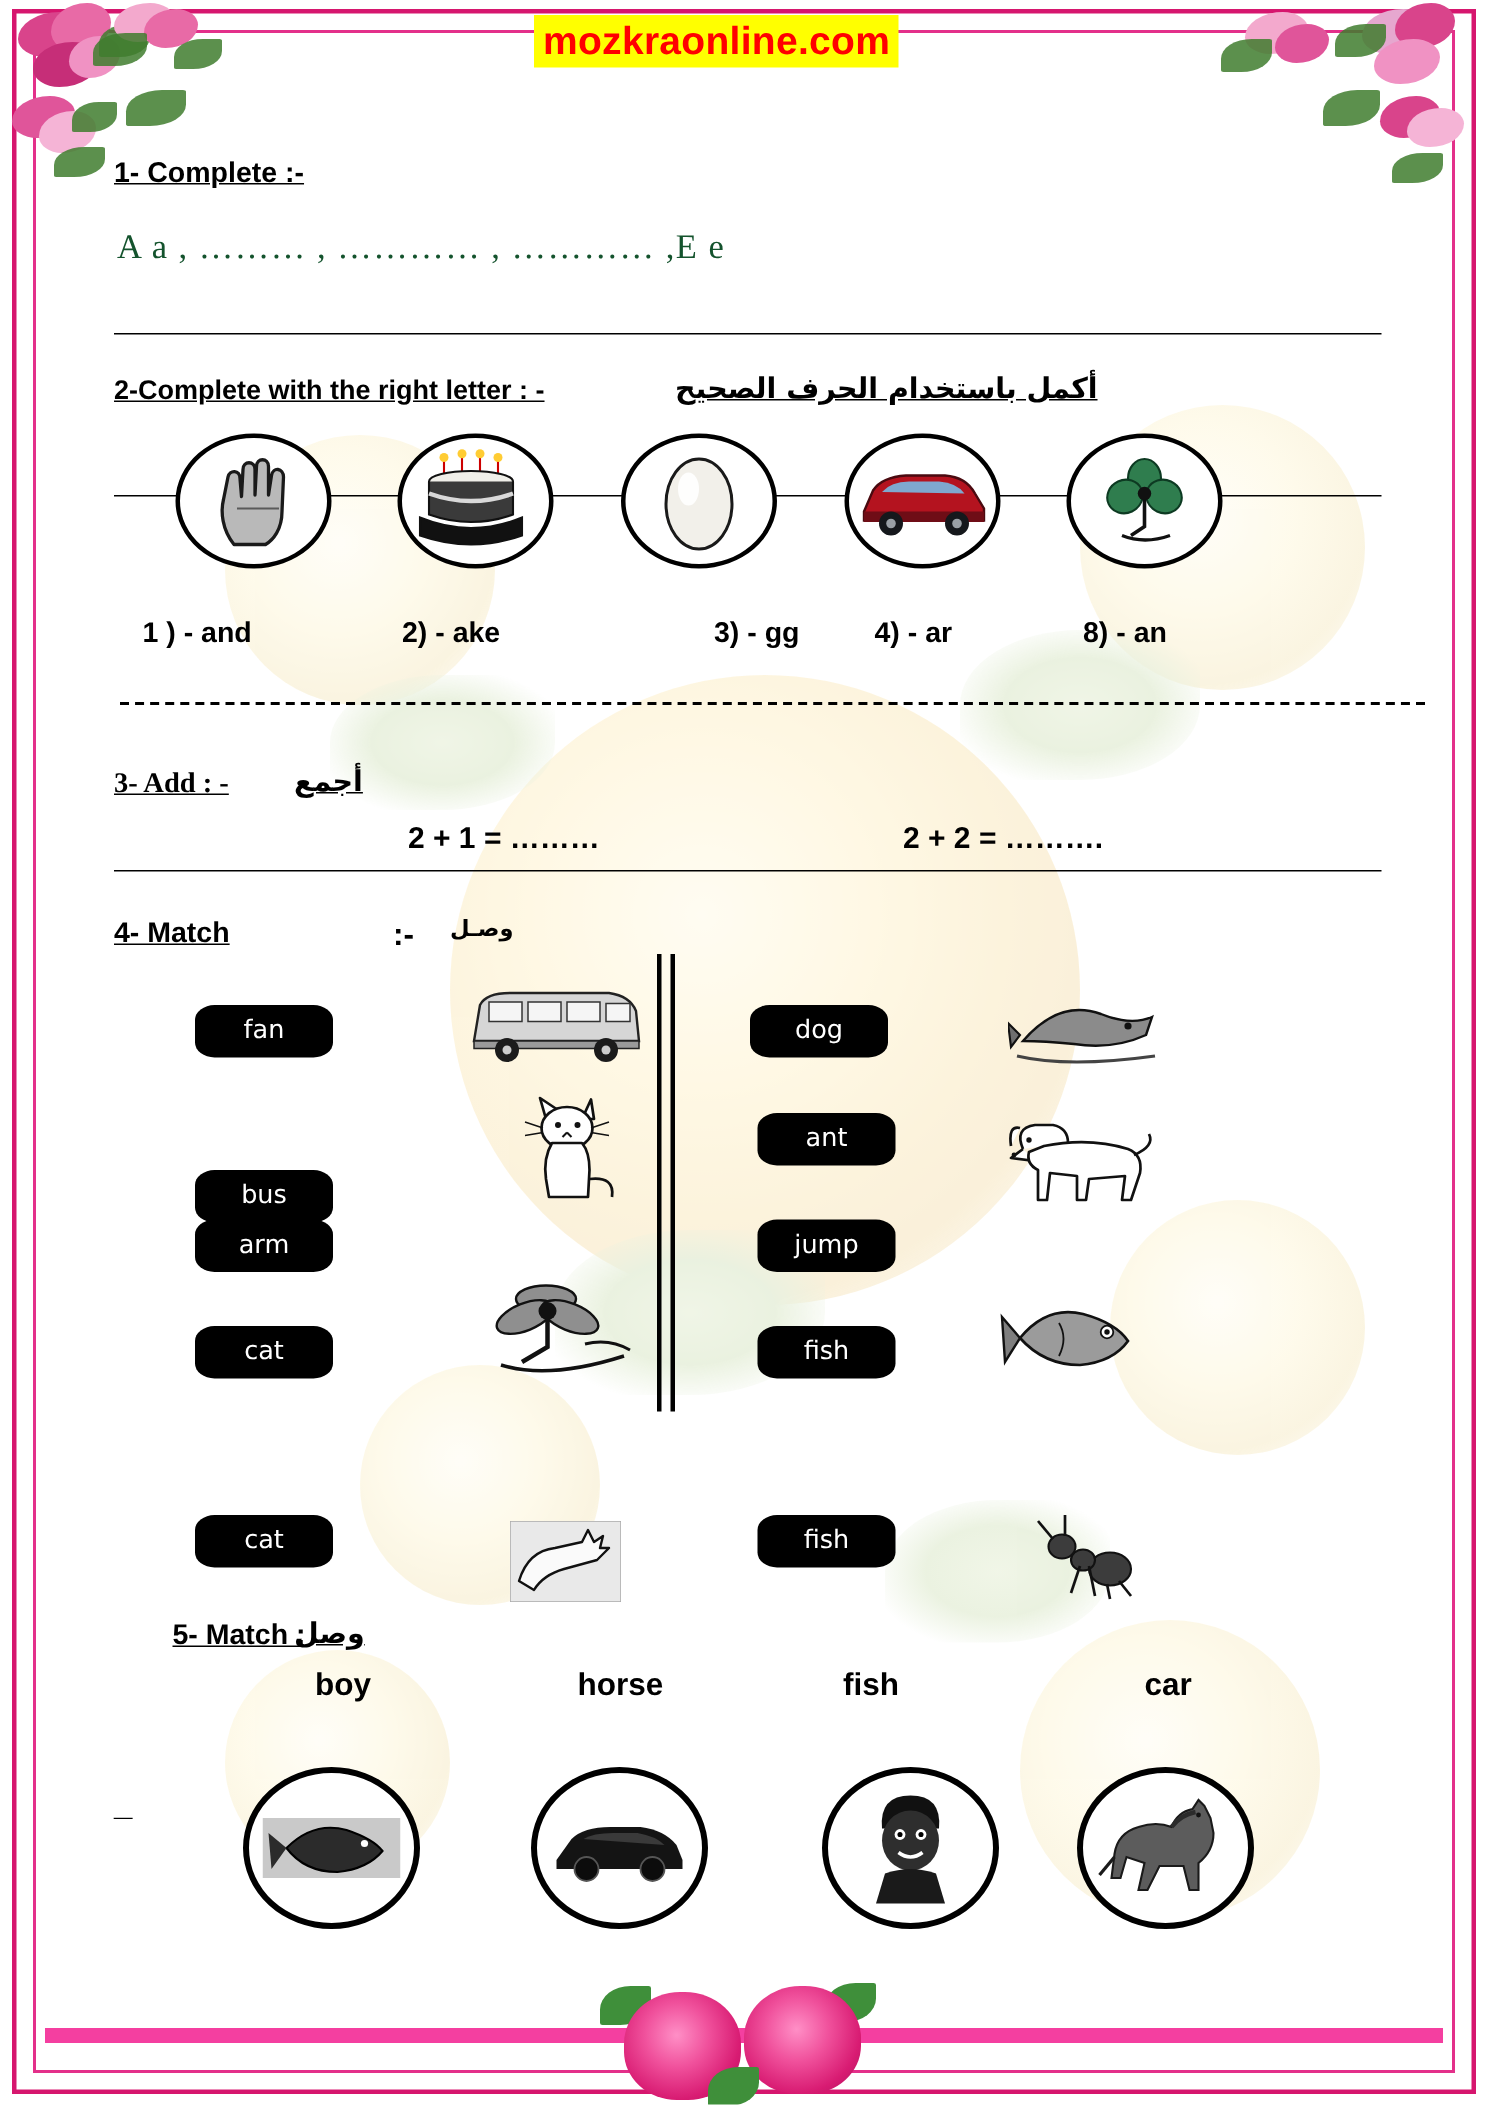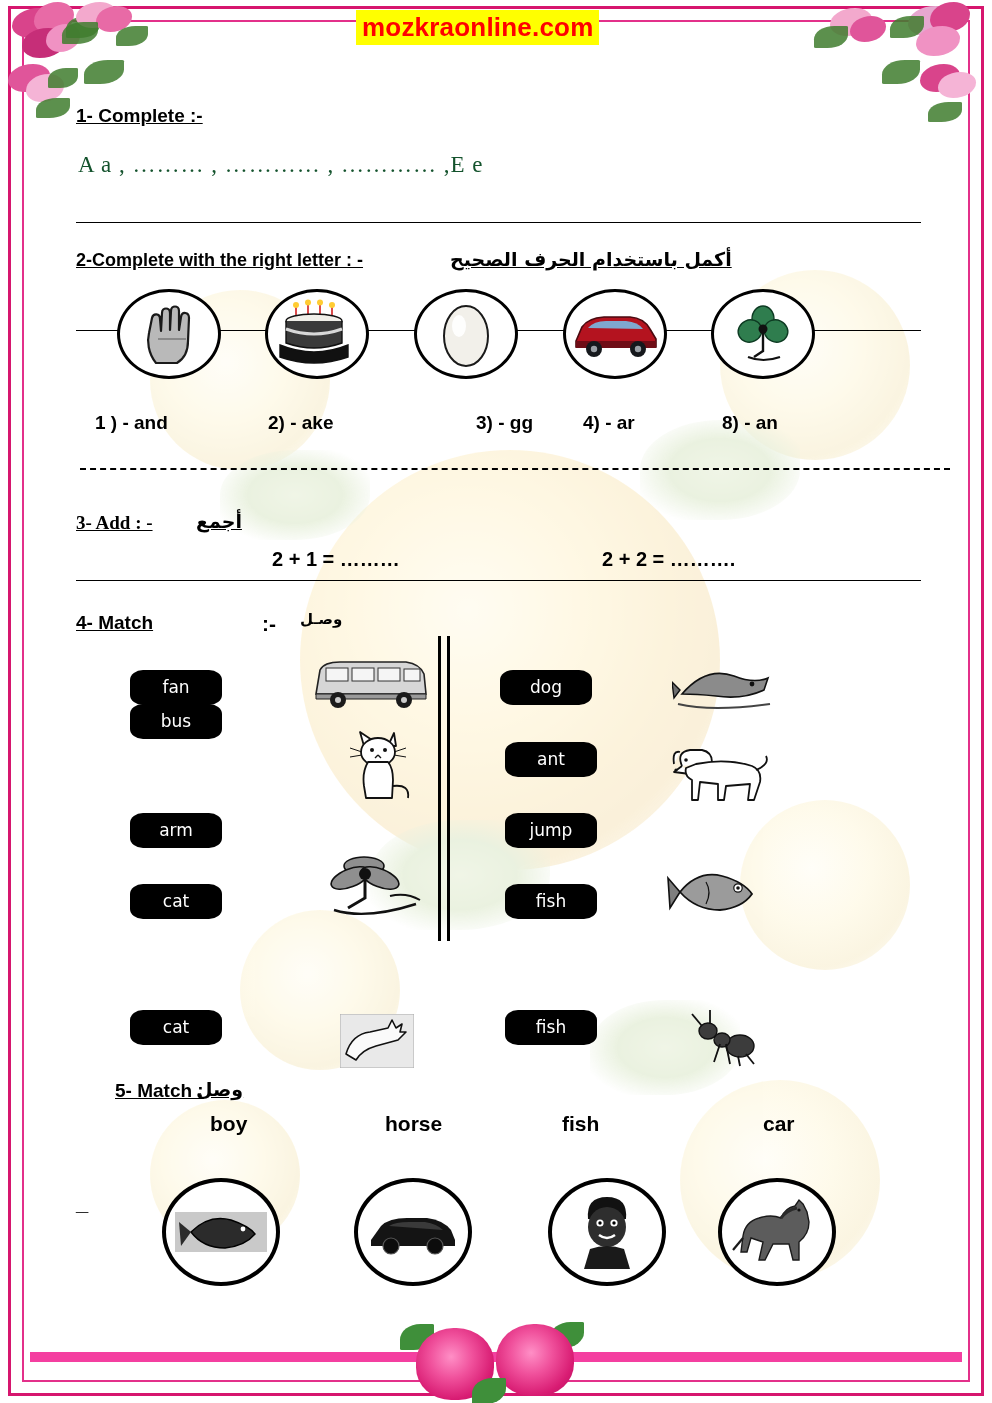--- a/index.html
+++ b/index.html
@@ -346,21 +346,21 @@
   <div class="add-line" style="left:578px; top:548px;margin-left:24px;">2  + 2   = ……….</div>
   <div class="hrule" style="left:76px; top:580px; width:845px;"></div>
 
   <div class="q-title" style="left:76px; top:612px; font-size:19px; text-decoration:underline;">4- Match</div>
   <div class="q-title ar" style="left:300px; top:610px; font-size:15px;">وصـل</div>
   <div class="q-title" style="left:262px; top:612px; font-size:21px;">:-</div>
 
   <div class="divider-double" style="left:438px; top:636px; height:305px;"></div>
 
   <div class="word-pill" style="left:130px; top:670px;">fan</div>
-  <div class="word-pill" style="left:130px; top:704px;">bus</div>
+  <div class="word-pill" style="left:130px; top:780px;">bus</div>
   <div class="word-pill" style="left:130px; top:813px;">arm</div>
   <div class="word-pill" style="left:130px; top:884px;">cat</div>
 
   <div class="pic" style="left:310px; top:654px;">
     <svg width="120" height="56" viewBox="0 0 120 56">
       <path d="M6 40 L10 16 Q14 8 30 8 L96 8 Q110 10 114 20 L116 40 Z" fill="#d6d6d6" stroke="#222" stroke-width="1.6"></path>
       <rect x="16" y="14" width="22" height="13" fill="#f5f5f5" stroke="#333"></rect>
       <rect x="42" y="14" width="22" height="13" fill="#f5f5f5" stroke="#333"></rect>
       <rect x="68" y="14" width="22" height="13" fill="#f5f5f5" stroke="#333"></rect>
       <rect x="94" y="15" width="16" height="12" fill="#f5f5f5" stroke="#333"></rect>

